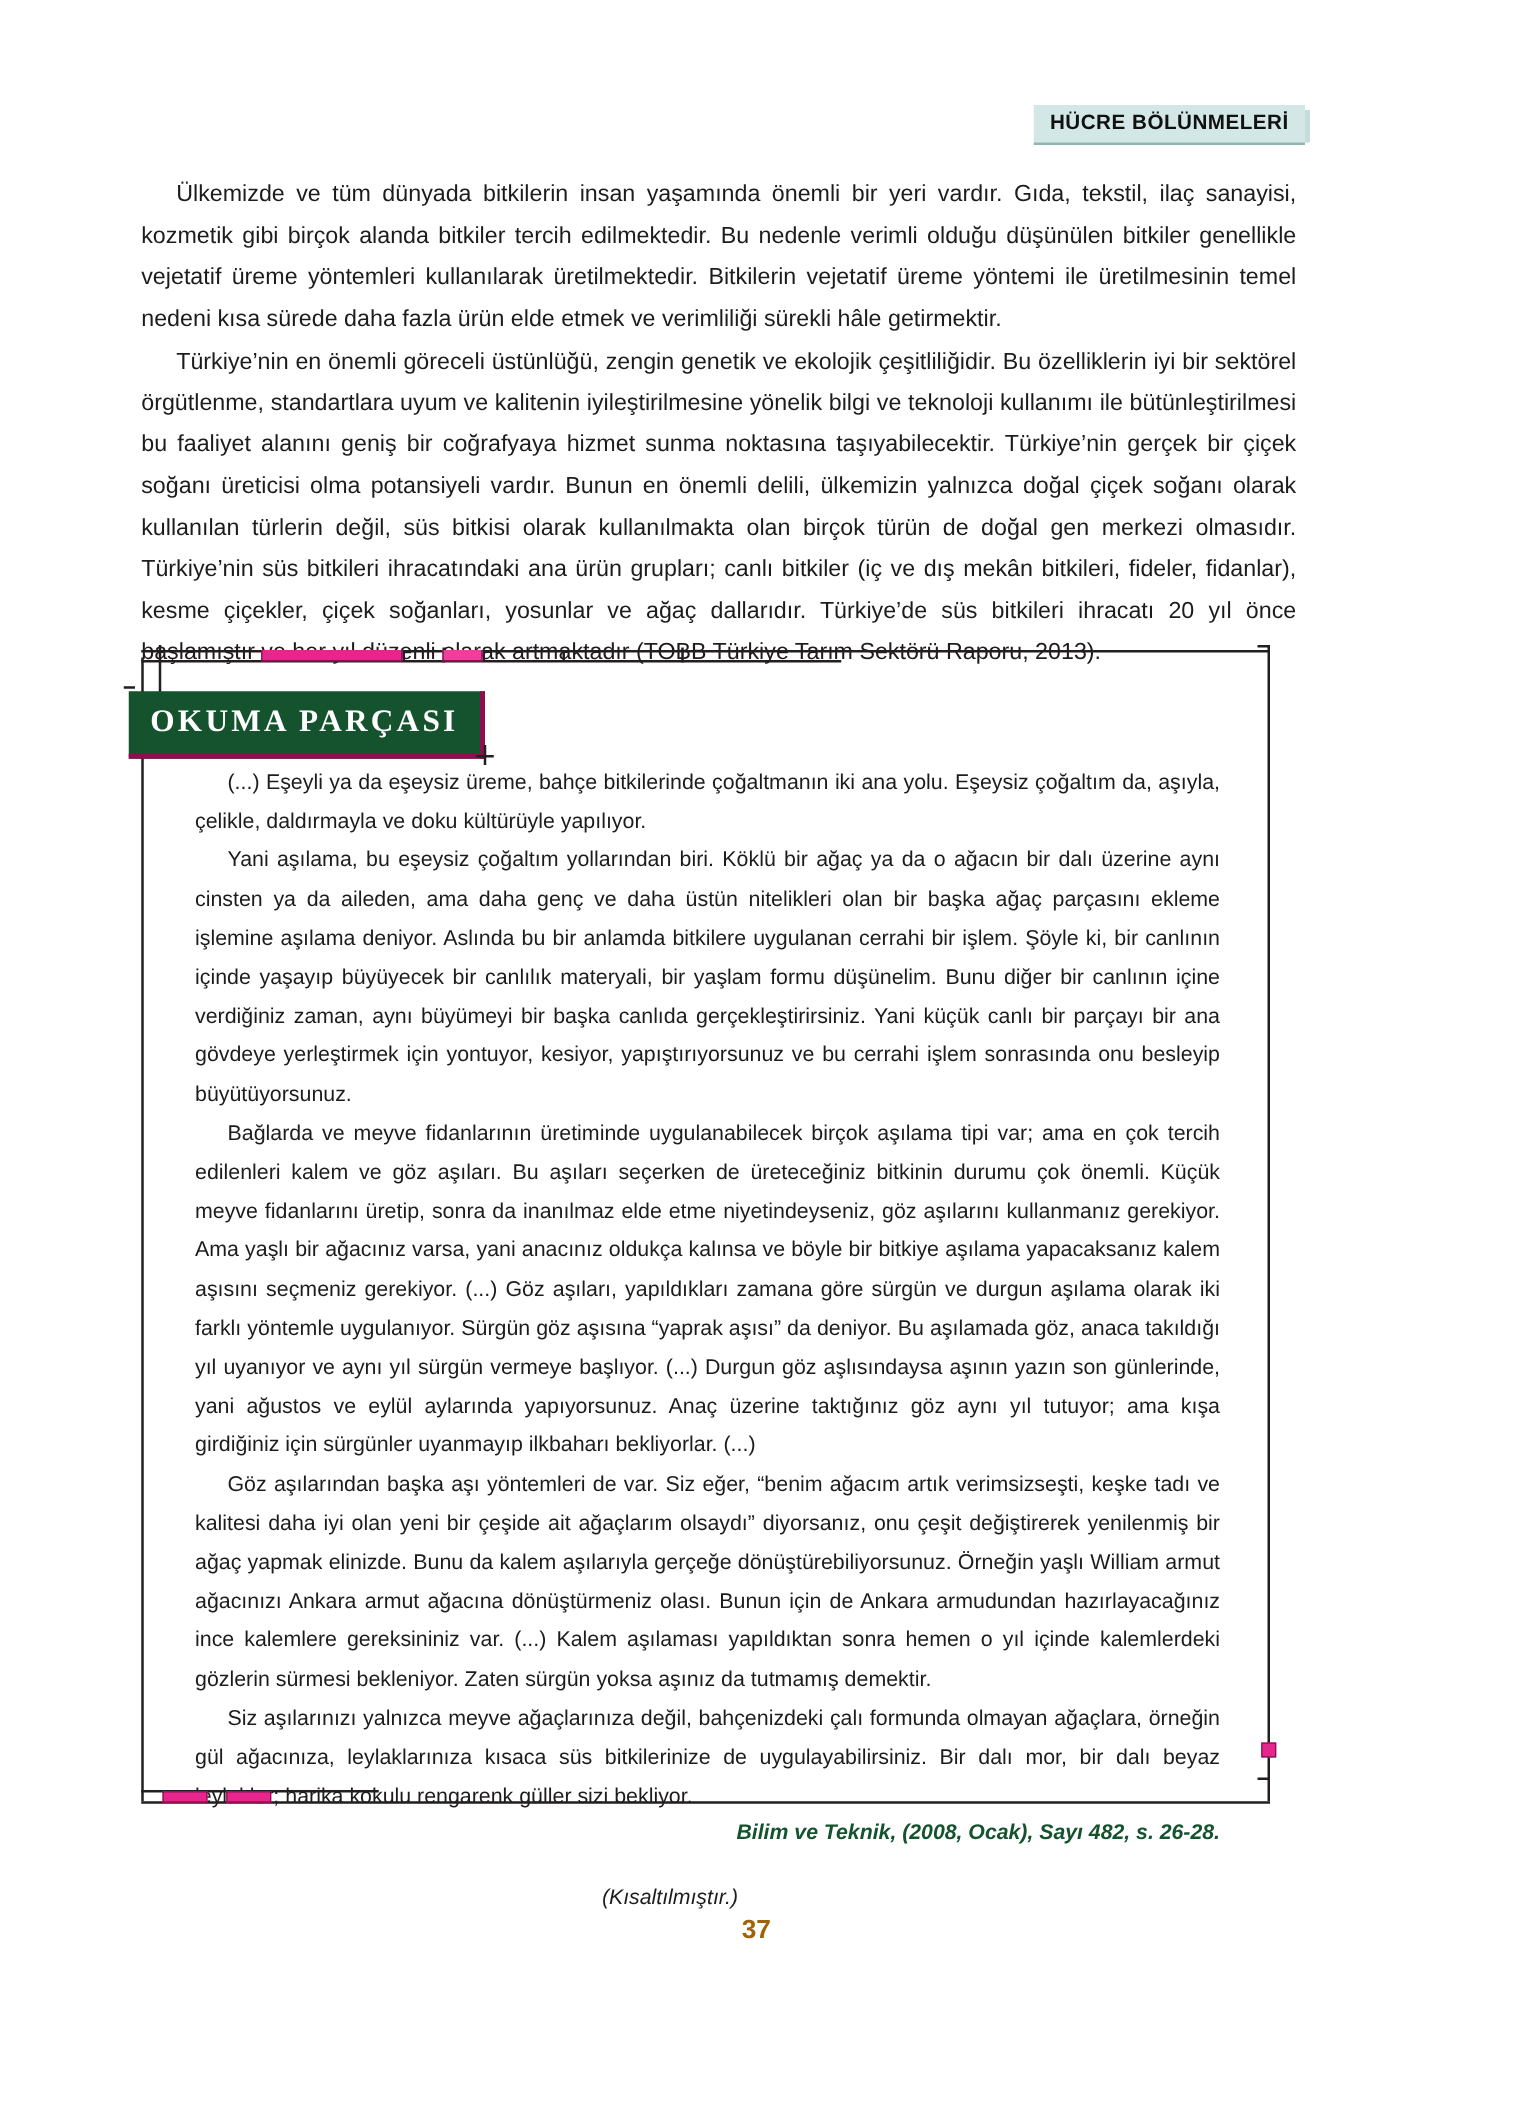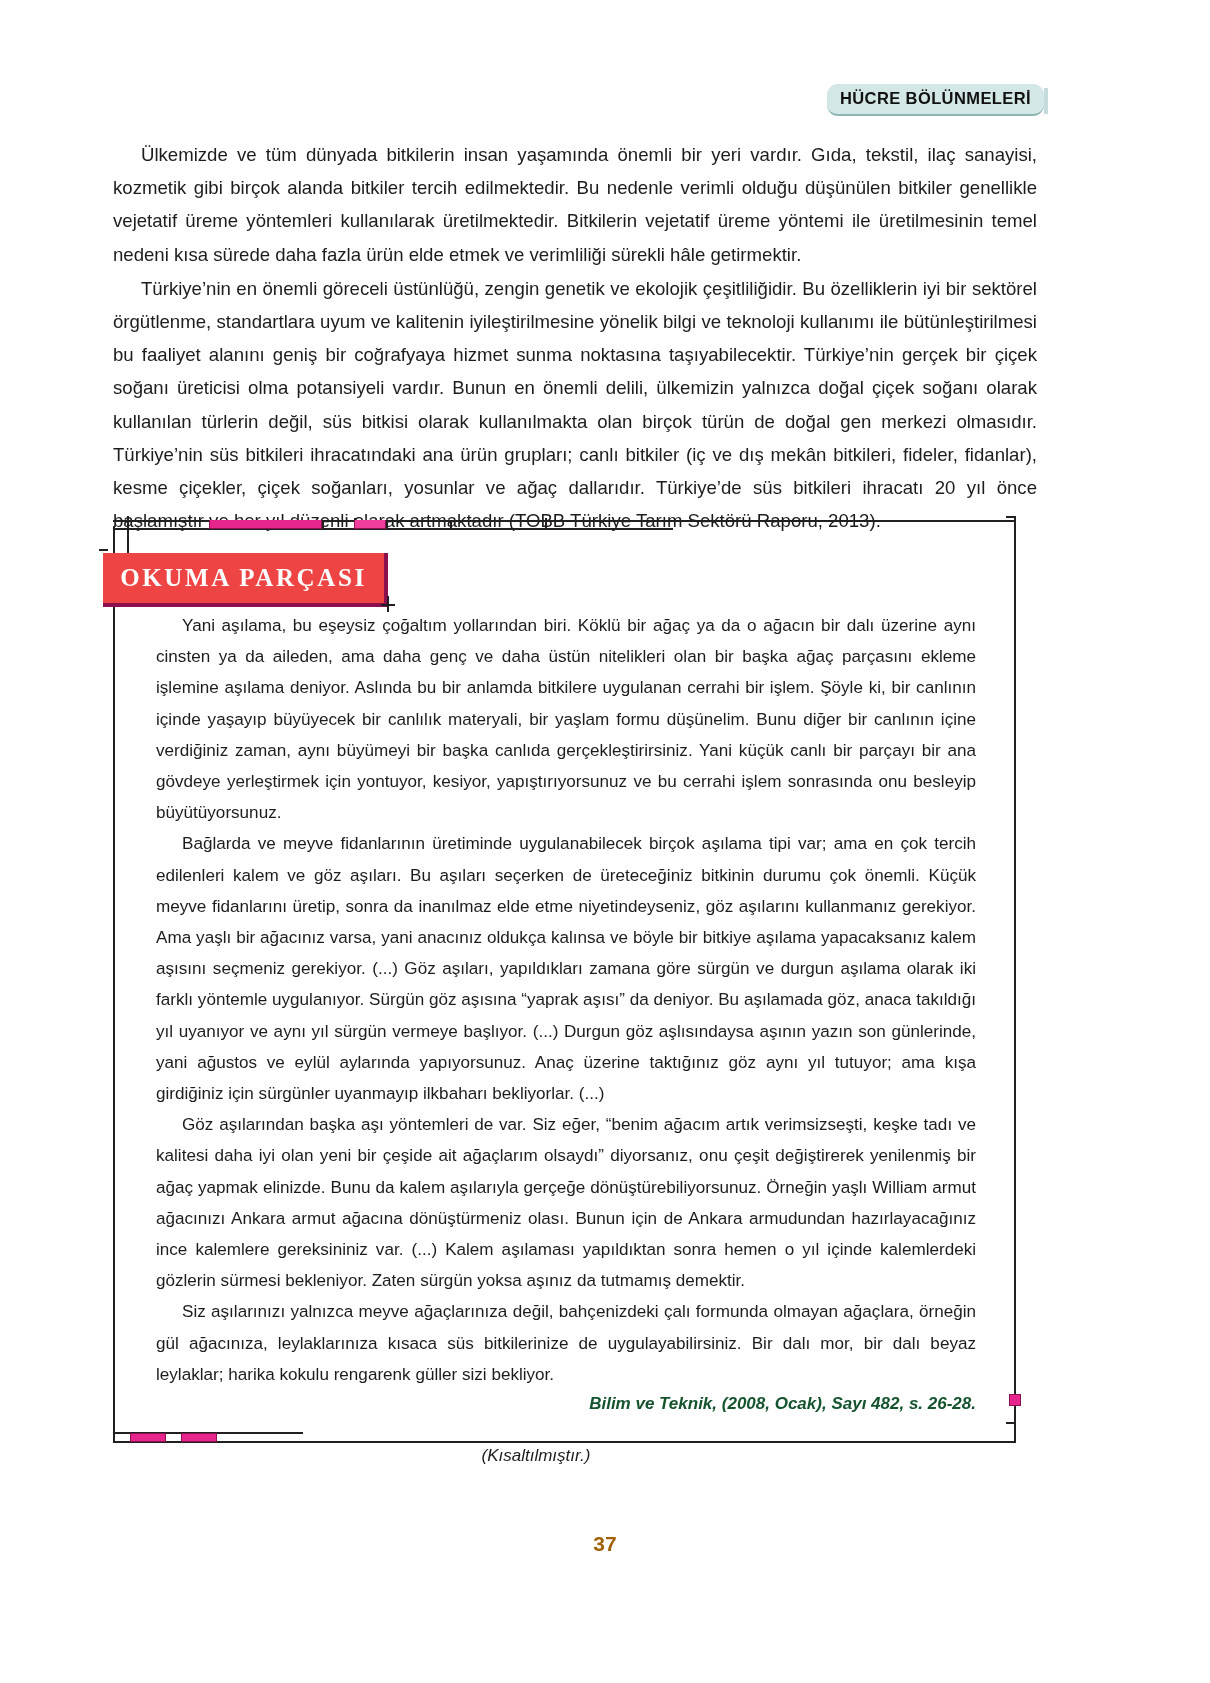--- a/index.html
+++ b/index.html
@@ -21,21 +21,20 @@
     position:absolute; right:166px; top:0;
     background:#d4e7e7;
     padding:5px 13px 6px 13px;
     font-size:16.5px;
     font-weight:bold;
     letter-spacing:0.4px;
     color:#111;
     font-family:"Liberation Sans", sans-serif;
     white-space:nowrap;
     border-bottom:2px solid #8fb6b6;
-    border-radius:11px;
   }
   .chapter-tab-shadow{
     position:absolute; right:162px; top:4px;
     width:4px; height:26px; background:#c6dcdc;
   }
 
   
   .intro{
     position:absolute;
     left:113px; top:138px; width:924px;
@@ -91,21 +90,21 @@
     position:absolute; left:0; top:916px; width:903px; height:16px;
   }
   .ruler-line-c{ position:absolute; left:0; top:0px; width:190px; height:1.8px; background:#231f20;}
   .ruler-line-d{ position:absolute; left:0; top:9px; width:903px; height:1.8px; background:#231f20;}
   .rb-seg{ position:absolute; top:1px; height:9px; background:#e6268c; border:1.4px solid #8c1050;}
 
   
   .banner{
     position:absolute; left:-10px; top:37px;
     width:285px; height:54px;
-    background:#ef4444;
+    background:#14532d;
     display:flex; align-items:center; justify-content:center;
     border-bottom:4px solid #8c1050;
     border-right:4px solid #8c1050;
   }
   .banner-label{
     color:#ffffff;
     font-family:"Liberation Serif", serif;
     font-weight:bold;
     font-size:25px;
     letter-spacing:2.6px;
@@ -211,20 +210,21 @@
 
   <div class="banner-tick-l"></div>
   <div class="banner">
     <span class="banner-label">OKUMA PARÇASI</span>
   </div>
   <div class="banner-corner"></div>
   <div class="banner-corner-v"></div>
 
   <div class="reading-content">
     <div class="rc-content">
+      <p>(...) Eşeyli ya da eşeysiz üreme, bahçe bitkilerinde çoğaltmanın iki ana yolu. Eşeysiz çoğaltım da, aşıyla, çelikle, daldırmayla ve doku kültürüyle yapılıyor.</p>
       <p>Yani aşılama, bu eşeysiz çoğaltım yollarından biri. Köklü bir ağaç ya da o ağacın bir dalı üzerine aynı cinsten ya da aileden, ama daha genç ve daha üstün nitelikleri olan bir başka ağaç parçasını ekleme işlemine aşılama deniyor. Aslında bu bir anlamda bitkilere uygulanan cerrahi bir işlem. Şöyle ki, bir canlının içinde yaşayıp büyüyecek bir canlılık materyali, bir yaşlam formu düşünelim. Bunu diğer bir canlının içine verdiğiniz zaman, aynı büyümeyi bir başka canlıda gerçekleştirirsiniz. Yani küçük canlı bir parçayı bir ana gövdeye yerleştirmek için yontuyor, kesiyor, yapıştırıyorsunuz ve bu cerrahi işlem sonrasında onu besleyip büyütüyorsunuz.</p>
       <p>Bağlarda ve meyve fidanlarının üretiminde uygulanabilecek birçok aşılama tipi var; ama en çok tercih edilenleri kalem ve göz aşıları. Bu aşıları seçerken de üreteceğiniz bitkinin durumu çok önemli. Küçük meyve fidanlarını üretip, sonra da inanılmaz elde etme niyetindeyseniz, göz aşılarını kullanmanız gerekiyor. Ama yaşlı bir ağacınız varsa, yani anacınız oldukça kalınsa ve böyle bir bitkiye aşılama yapacaksanız kalem aşısını seçmeniz gerekiyor. (...) Göz aşıları, yapıldıkları zamana göre sürgün ve durgun aşılama olarak iki farklı yöntemle uygulanıyor. Sürgün göz aşısına “yaprak aşısı” da deniyor. Bu aşılamada göz, anaca takıldığı yıl uyanıyor ve aynı yıl sürgün vermeye başlıyor. (...) Durgun göz aşlısındaysa aşının yazın son günlerinde, yani ağustos ve eylül aylarında yapıyorsunuz. Anaç üzerine taktığınız göz aynı yıl tutuyor; ama kışa girdiğiniz için sürgünler uyanmayıp ilkbaharı bekliyorlar. (...)</p>
       <p>Göz aşılarından başka aşı yöntemleri de var. Siz eğer, “benim ağacım artık verimsizseşti, keşke tadı ve kalitesi daha iyi olan yeni bir çeşide ait ağaçlarım olsaydı” diyorsanız, onu çeşit değiştirerek yenilenmiş bir ağaç yapmak elinizde. Bunu da kalem aşılarıyla gerçeğe dönüştürebiliyorsunuz. Örneğin yaşlı William armut ağacınızı Ankara armut ağacına dönüştürmeniz olası. Bunun için de Ankara armudundan hazırlayacağınız ince kalemlere gereksininiz var. (...) Kalem aşılaması yapıldıktan sonra hemen o yıl içinde kalemlerdeki gözlerin sürmesi bekleniyor. Zaten sürgün yoksa aşınız da tutmamış demektir.</p>
       <p>Siz aşılarınızı yalnızca meyve ağaçlarınıza değil, bahçenizdeki çalı formunda olmayan ağaçlara, örneğin gül ağacınıza, leylaklarınıza kısaca süs bitkilerinize de uygulayabilirsiniz. Bir dalı mor, bir dalı beyaz leylaklar; harika kokulu rengarenk güller sizi bekliyor.</p>
     </div>
     <div class="rc-source">Bilim ve Teknik, (2008, Ocak), Sayı 482, s. 26-28.</div>
     <div class="rc-note">(Kısaltılmıştır.)</div>
   </div>
 
   <div class="ruler-bot">

